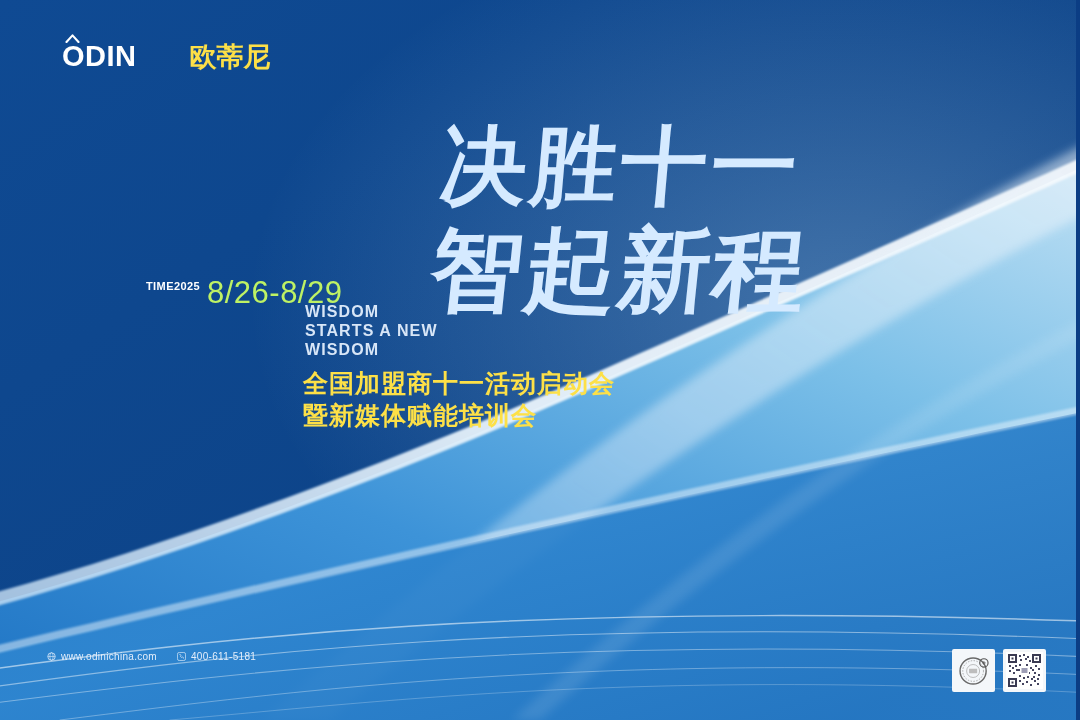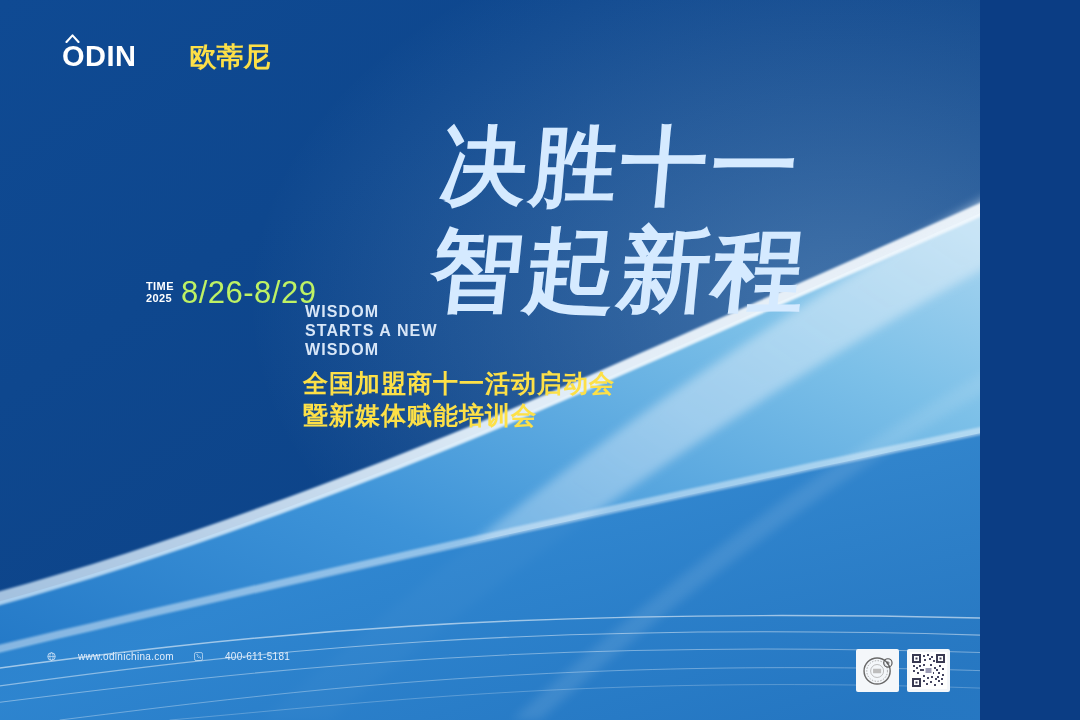--- a/index.html
+++ b/index.html
@@ -2,21 +2,21 @@
 <html><head>
 <meta charset="utf-8">
 <style>
   html, body {
     margin: 0;
     padding: 0;
     background: #0b3d84;
   }
   #poster {
     position: relative;
-    width: 980px;
+    width: 1076px;
     height: 720px;
     overflow: hidden;
     background: #0d468c;
     font-family: "Liberation Sans", "DejaVu Sans", sans-serif;
     user-select: none;
   }
 
   
   #bg-art {
     position: absolute;
@@ -84,21 +84,20 @@
     position: absolute;
     left: 146px;
     top: 277px;
     display: flex;
     align-items: flex-start;
     gap: 7px;
     z-index: 6;
   }
   .time-label {
     display: flex;
-    flex-direction: column;
     line-height: 1.05;
     padding-top: 4px;
     color: #ffffff;
     font-size: 11px;
     font-weight: 700;
     letter-spacing: 0.4px;
   }
   .time-range {
     color: #bef264;
     font-size: 31px;
@@ -151,21 +150,21 @@
   }
   .footer-contacts {
     display: flex;
     align-items: center;
     gap: 20px;
     margin-top: 6px;
   }
   .contact-item {
     display: flex;
     align-items: center;
-    gap: 22px;
+    gap: 5px;
     color: #e3eefb;
     font-size: 10px;
     letter-spacing: 0.3px;
   }
   .contact-icon { display: block; }
 
   
   .badges {
     position: absolute;
     right: 30px;

